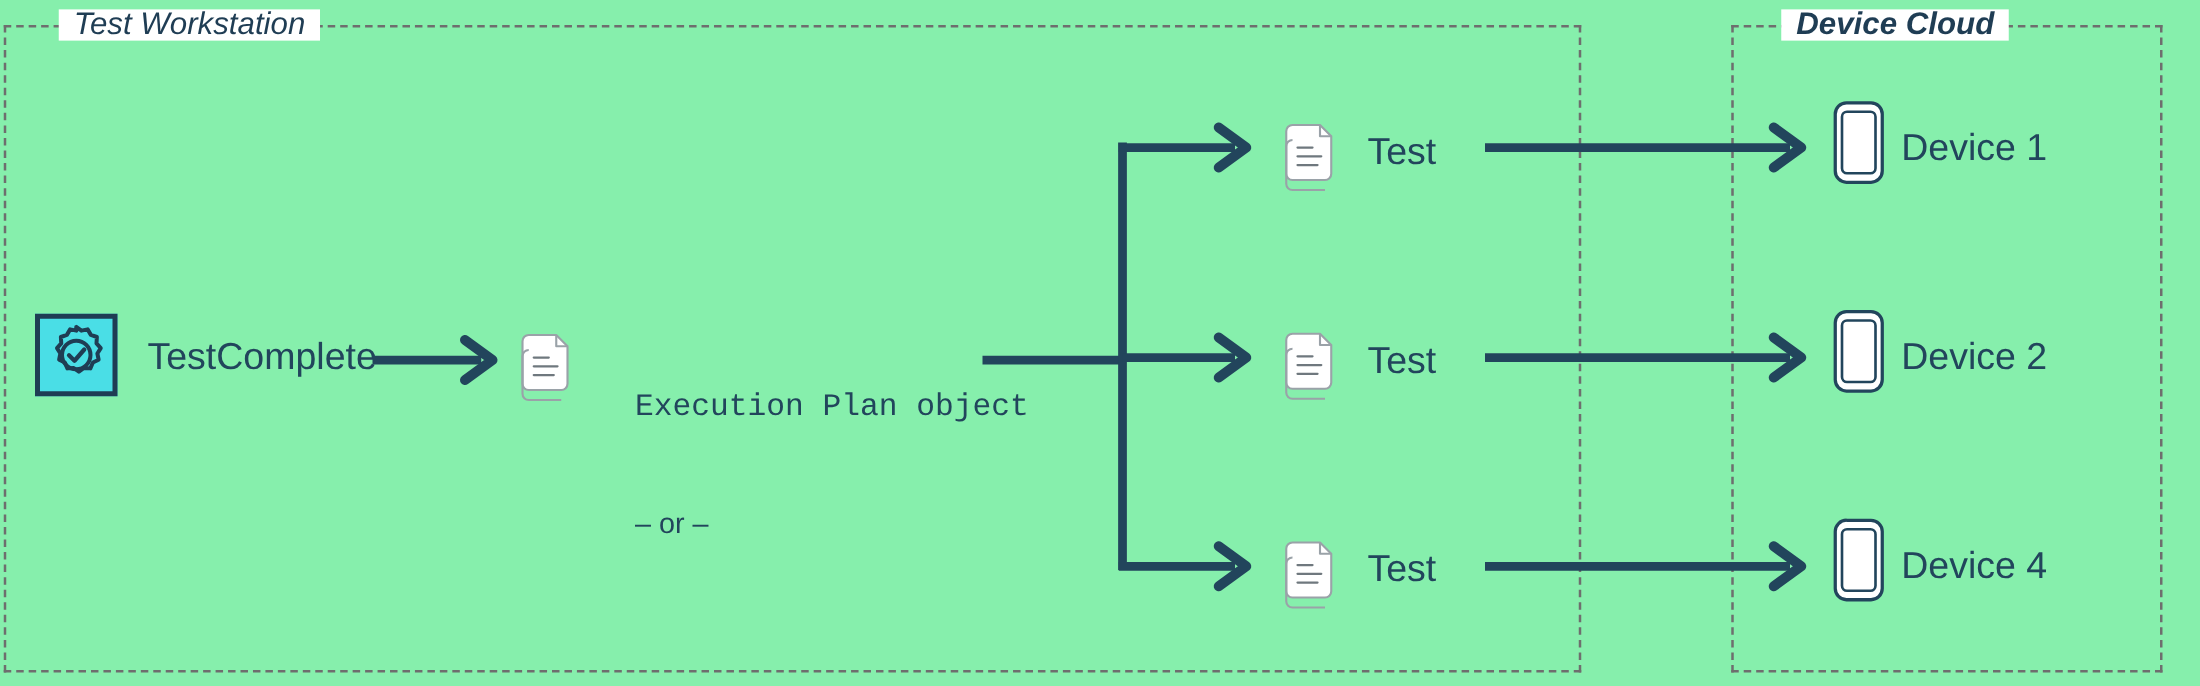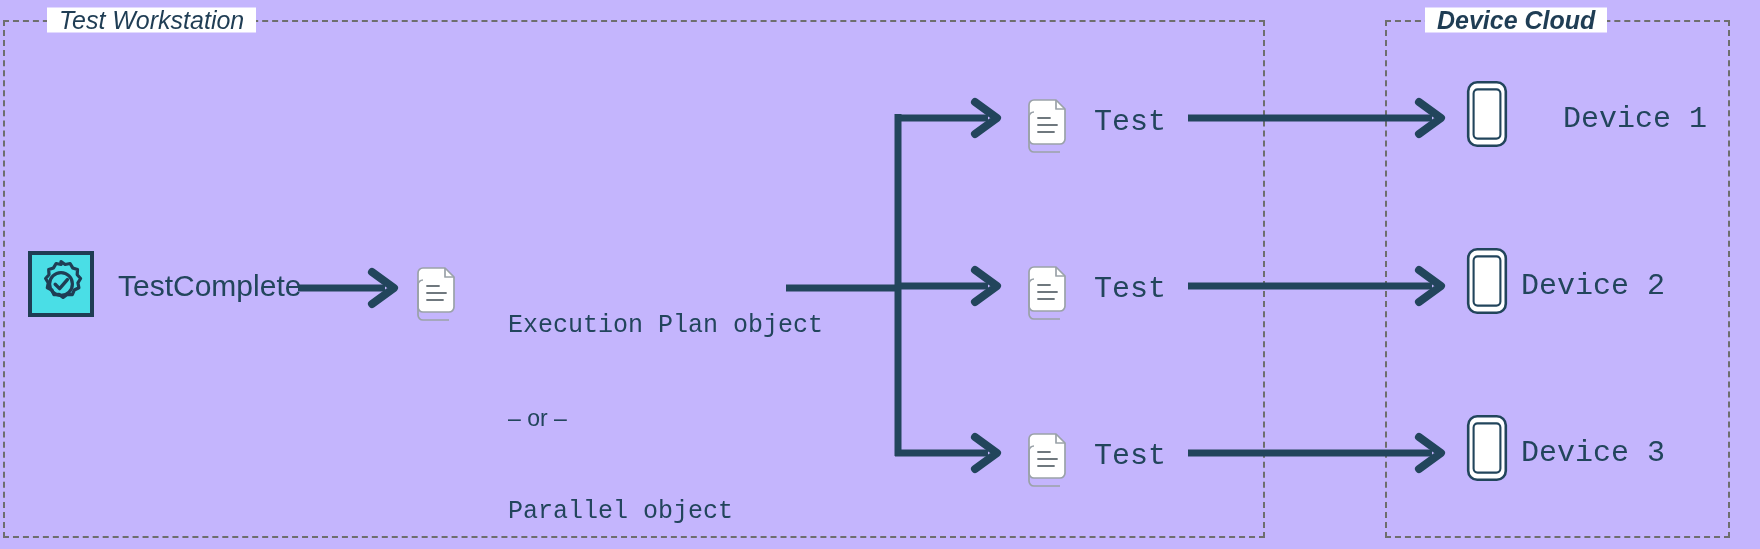--- a/index.html
+++ b/index.html
@@ -4,21 +4,21 @@
 <style>
   html, body {
     margin: 0;
     padding: 0;
     background: #ffffff;
   }
   #canvas {
     position: relative;
     width: 1760px;
     height: 549px;
-    background: #c4b5fd;
+    background: #86efac;
     font-family: "Liberation Sans", sans-serif;
     overflow: hidden;
   }
 
   
   .group-box {
     position: absolute;
     border: 2px dashed #6e6e6e;
     box-sizing: border-box;
     background: transparent;
@@ -54,21 +54,21 @@
     white-space: nowrap;
     line-height: 1;
   }
   .label-app {
     font-size: 30px;
     font-family: "Liberation Sans", sans-serif;
     text-align: right;
   }
   .label-node {
     font-size: 30px;
-    font-family: Liberation Mono, monospace;
+    font-family: Liberation Sans, sans-serif;
   }
   .mono-block {
     position: absolute;
     color: #22455c;
     font-family: "Liberation Mono", monospace;
     font-size: 25px;
     line-height: 31px;
     white-space: pre;
   }
   .mono-block .or-line {
@@ -111,21 +111,20 @@
       <path d="M6 17 a5 5 0 0 0 -5 5 v30 a5 5 0 0 0 5 5 h26" fill="none" stroke="#9aa2a8" stroke-width="1.7" stroke-linejoin="round" transform="translate(5,5)"></path>
       <line x1="15" y1="28" x2="27" y2="28" stroke="#6f787e" stroke-width="1.8" stroke-linecap="round"></line>
       <line x1="15" y1="35" x2="34" y2="35" stroke="#6f787e" stroke-width="1.8" stroke-linecap="round"></line>
       <line x1="15" y1="42" x2="31" y2="42" stroke="#6f787e" stroke-width="1.8" stroke-linecap="round"></line>
     </svg>
   </div>
 
   <div class="mono-block" style="left:508px; top:248px;">
     <div>Execution Plan object</div>
     <div class="or-line">– or –</div>
-    <div>Parallel object</div>
   </div>
 
   <div class="icon-wrap" style="left:1023px; top:90px;">
     <svg width="52" height="62" viewBox="0 0 52 62">
       <path d="M11 10 h22 l9 9 v30 a5 5 0 0 1 -5 5 h-26 a5 5 0 0 1 -5 -5 v-34 a5 5 0 0 1 5 -5 z" fill="#ffffff" stroke="#9aa2a8" stroke-width="1.7" stroke-linejoin="round"></path>
       <path d="M42 19 h-9 v-9" fill="none" stroke="#9aa2a8" stroke-width="1.7" stroke-linejoin="round"></path>
       <path d="M6 17 a5 5 0 0 0 -5 5 v30 a5 5 0 0 0 5 5 h26" fill="none" stroke="#9aa2a8" stroke-width="1.7" stroke-linejoin="round" transform="translate(5,5)"></path>
       <line x1="15" y1="28" x2="27" y2="28" stroke="#6f787e" stroke-width="1.8" stroke-linecap="round"></line>
       <line x1="15" y1="35" x2="34" y2="35" stroke="#6f787e" stroke-width="1.8" stroke-linecap="round"></line>
       <line x1="15" y1="42" x2="31" y2="42" stroke="#6f787e" stroke-width="1.8" stroke-linecap="round"></line>
@@ -156,37 +155,37 @@
     </svg>
   </div>
   <div class="label label-node" style="left:1094px; top:441px;">Test</div>
 
   <div class="icon-wrap" style="left:1466px; top:80px;">
     <svg width="42" height="68" viewBox="0 0 42 68">
       <rect x="2.2" y="2.2" width="37.6" height="63.6" rx="9" ry="9" fill="#ffffff" stroke="#22455c" stroke-width="2.6"></rect>
       <rect x="7.6" y="9.4" width="26.8" height="49.2" rx="4" ry="4" fill="#ffffff" stroke="#22455c" stroke-width="2.1"></rect>
     </svg>
   </div>
-  <div class="label label-node" style="left:1521px; top:104px;margin-left:42px;">Device 1</div>
+  <div class="label label-node" style="left:1521px; top:104px;">Device 1</div>
 
   <div class="icon-wrap" style="left:1466px; top:247px;">
     <svg width="42" height="68" viewBox="0 0 42 68">
       <rect x="2.2" y="2.2" width="37.6" height="63.6" rx="9" ry="9" fill="#ffffff" stroke="#22455c" stroke-width="2.6"></rect>
       <rect x="7.6" y="9.4" width="26.8" height="49.2" rx="4" ry="4" fill="#ffffff" stroke="#22455c" stroke-width="2.1"></rect>
     </svg>
   </div>
   <div class="label label-node" style="left:1521px; top:271px;">Device 2</div>
 
   <div class="icon-wrap" style="left:1466px; top:414px;">
     <svg width="42" height="68" viewBox="0 0 42 68">
       <rect x="2.2" y="2.2" width="37.6" height="63.6" rx="9" ry="9" fill="#ffffff" stroke="#22455c" stroke-width="2.6"></rect>
       <rect x="7.6" y="9.4" width="26.8" height="49.2" rx="4" ry="4" fill="#ffffff" stroke="#22455c" stroke-width="2.1"></rect>
     </svg>
   </div>
-  <div class="label label-node" style="left:1521px; top:438px;">Device 3</div>
+  <div class="label label-node" style="left:1521px; top:438px;">Device 4</div>
 
   <svg class="conn" viewBox="0 0 1760 549">
     <g fill="none" stroke="#22455c" stroke-width="7" stroke-linecap="butt">
 
       <g>
         <line x1="298" y1="288" x2="385" y2="288"></line>
         <path d="M372 272 L394 288 L372 304" stroke-width="8" stroke-linecap="round" stroke-linejoin="round"></path>
       </g>
 
       <g>

